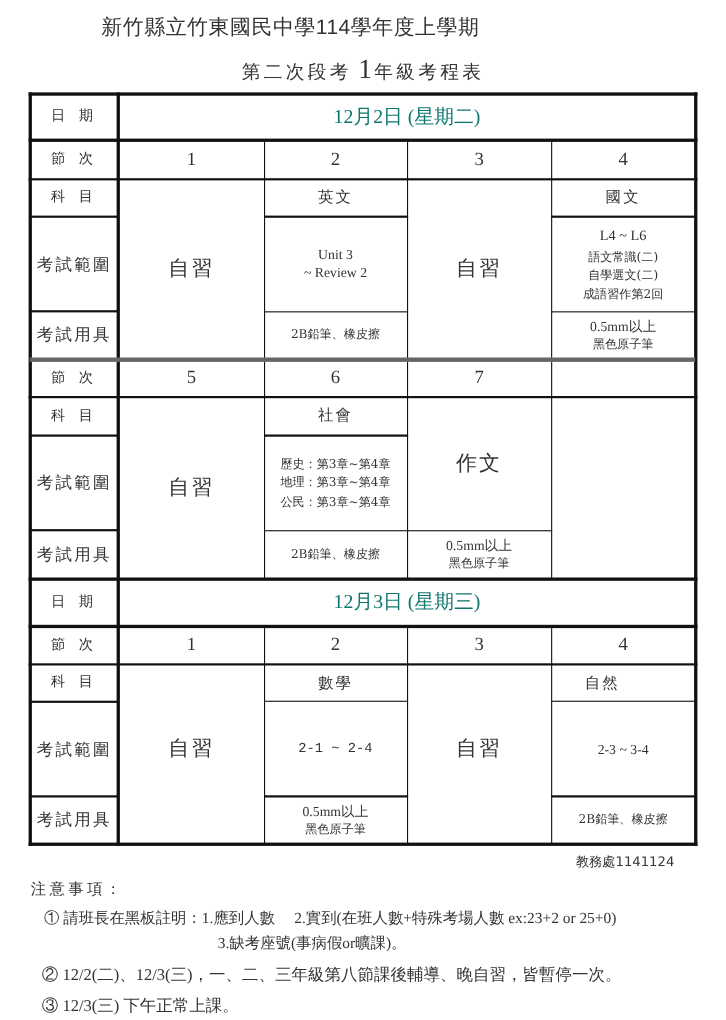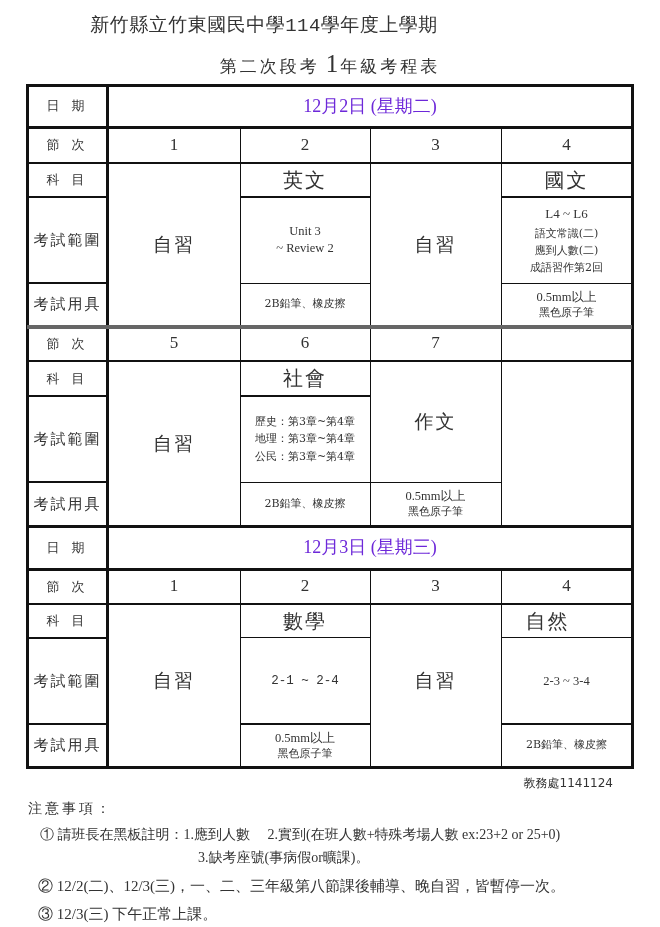--- a/index.html
+++ b/index.html
@@ -1,27 +1,27 @@
 <!DOCTYPE html>
 <html><head>
 <meta charset="utf-8">
 <style>
   html, body { margin: 0; padding: 0; background: #ffffff; }
   body { width: 660px; height: 927px; position: relative; overflow: hidden; color: #222; font-family: "DejaVu Serif", serif; }
   .abs { position: absolute; box-sizing: border-box; }
-  .title1 { left: 0; top: 12px; width: 528px; text-align: center; font-family: Liberation Mono, monospace; font-size: 19px; color: #333; letter-spacing: 0.5px; }
+  .title1 { left: 0; top: 12px; width: 528px; text-align: center; font-family: Liberation Sans, sans-serif; font-size: 19px; color: #333; letter-spacing: 0.5px; }
   .title2 { left: 0; top: 50px; width: 660px; text-align: center; font-family: "DejaVu Serif", serif; font-size: 17px; color: #333; letter-spacing: 3px; }
   .title2 .big { font-size: 25px; font-family: "Liberation Serif", serif; letter-spacing: 0; margin: 0 2px 0 6px; }
 
   .cell { position: absolute; box-sizing: border-box; display: flex; align-items: center; justify-content: center; text-align: left; line-height: 1.35; }
   .lbl { font-family: "DejaVu Serif", serif; font-size: 13px; color: #333; letter-spacing: 4px; }
   .lbl.lg { font-size: 15px; letter-spacing: 2px; }
   .num { font-family: "Liberation Serif", serif; font-size: 17px; color: #333; }
-  .date { font-family: "Liberation Serif", serif; font-size: 18px; color: #6d28d9; }
-  .subj { font-family: "DejaVu Sans", sans-serif; font-size: 20px; color: #333; letter-spacing: 2px; }
+  .date { font-family: "Liberation Serif", serif; font-size: 18px; color: #0f766e; }
+  .subj { font-family: "DejaVu Sans", sans-serif; font-size: 14px; color: #333; letter-spacing: 2px; }
   .self { font-family: Liberation Serif, serif; font-size: 19px; color: #333; letter-spacing: 2px; }
   .small { font-family: "Liberation Serif", serif; font-size: 12.5px; color: #333; flex-direction: column; }
   .small span { display: block; }
   .tiny { font-family: "DejaVu Serif", serif; font-size: 11px; color: #333; flex-direction: column; }
   .tiny span { display: block; }
 
   .hl { position: absolute; background: #111; }
   .vl { position: absolute; background: #111; }
 
   .signoff { right: 47px; top: 775px; font-family: "DejaVu Sans", sans-serif; font-size: 12px; color: #333; }
@@ -56,21 +56,21 @@
     <span>~ Review 2</span>
   </div>
   <div class="cell tiny" style="left:240px;top:283px;width:130px;height:43px;">
     <span>2B鉛筆、橡皮擦</span>
   </div>
   <div class="cell self" style="left:370px;top:163px;width:131px;height:163px;">自習</div>
   <div class="cell subj" style="left:501px;top:163px;width:131px;height:34px;">國文</div>
   <div class="cell tiny" style="left:501px;top:197px;width:131px;height:86px;line-height:1.55;">
     <span style="font-family:'Liberation Serif',serif;font-size:13px;">L4 ~ L6</span>
     <span>語文常識(二)</span>
-    <span>應到人數(二)</span>
+    <span>自學選文(二)</span>
     <span>成語習作第2回</span>
   </div>
   <div class="cell tiny" style="left:501px;top:283px;width:131px;height:43px;">
     <span style="font-family:'Liberation Serif',serif;font-size:12.5px;">0.5mm以上</span>
     <span>黑色原子筆</span>
   </div>
 
   <div class="cell lbl" style="left:27px;top:326px;width:81px;height:35px;">節 次</div>
   <div class="cell num" style="left:108px;top:326px;width:132px;height:35px;">5</div>
   <div class="cell num" style="left:240px;top:326px;width:130px;height:35px;">6</div>

